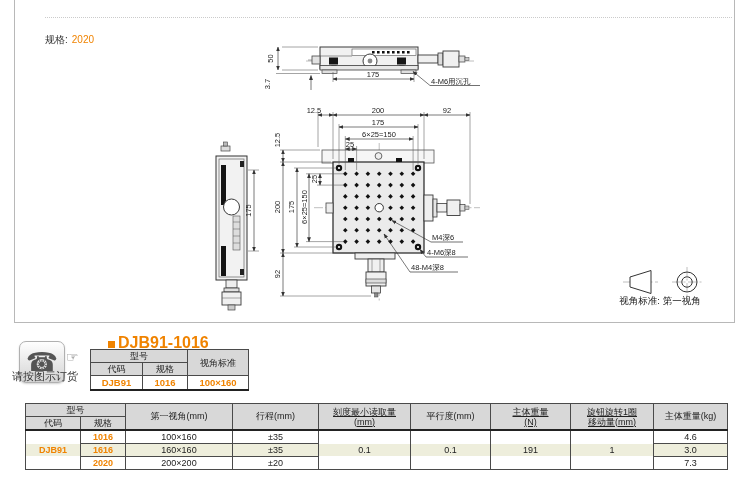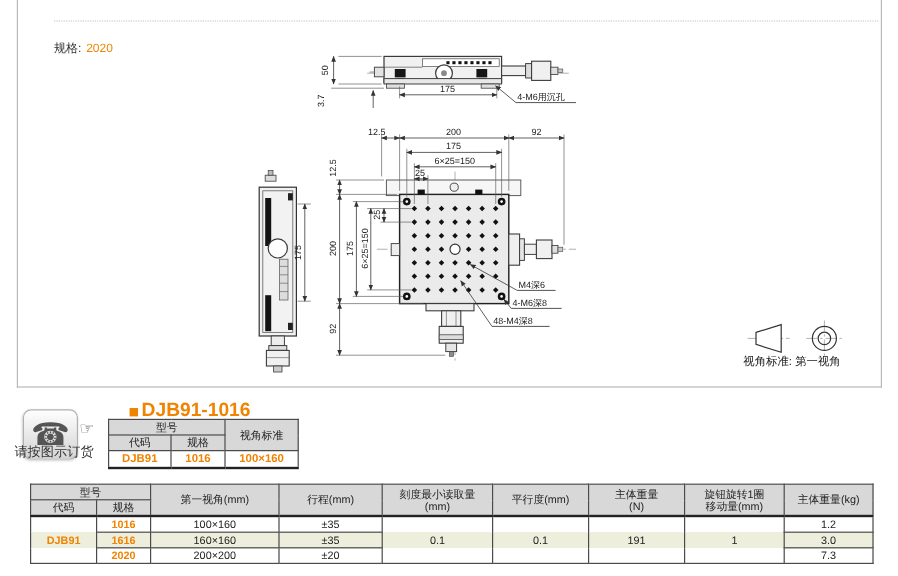--- a/index.html
+++ b/index.html
@@ -53,21 +53,21 @@
   table.spec td { border:1px solid #4a4a4a; text-align:center; padding:0;
                   line-height:11px; vertical-align:middle; }
   table.spec td.h { background:#d8d8d8; }
   table.spec tr.h1 td, table.spec tr.h2 td { height:12px; }
   table.spec td.hb { border-bottom:2px solid #222; }
   table.spec tr.body td { height:12px; }
   table.spec td.code, table.spec td.o { color:#f08300; font-weight:bold; }
   table.spec tr.hl td { background:#eeeedc;margin-top:20px; }
   table.spec td.striped { background:linear-gradient(to bottom,
       #ffffff 33.4%, #eeeedc 33.4%, #eeeedc 66.7%, #ffffff 66.7%); }
-  .h2l div { line-height:10px; }
+  .h2l div { line-height:10px;text-decoration:underline; }
 </style>
 </head>
 <body>
 
 <div class="frame"></div>
 <div class="dotted-sep"></div>
 
 <div class="spec-line">
   <span>规格:</span><span class="val">2020</span>
 </div>
@@ -383,21 +383,21 @@
   </tr>
   <tr class="body">
     <td class="code striped" rowspan="3">DJB91</td>
     <td class="o">1016</td>
     <td>100×160</td>
     <td>±35</td>
     <td class="striped" rowspan="3">0.1</td>
     <td class="striped" rowspan="3">0.1</td>
     <td class="striped" rowspan="3">191</td>
     <td class="striped" rowspan="3">1</td>
-    <td>1.2</td>
+    <td>4.6</td>
   </tr>
   <tr class="body hl">
     <td class="o">1616</td>
     <td>160×160</td>
     <td>±35</td>
     <td>3.0</td>
   </tr>
   <tr class="body">
     <td class="o">2020</td>
     <td>200×200</td>

